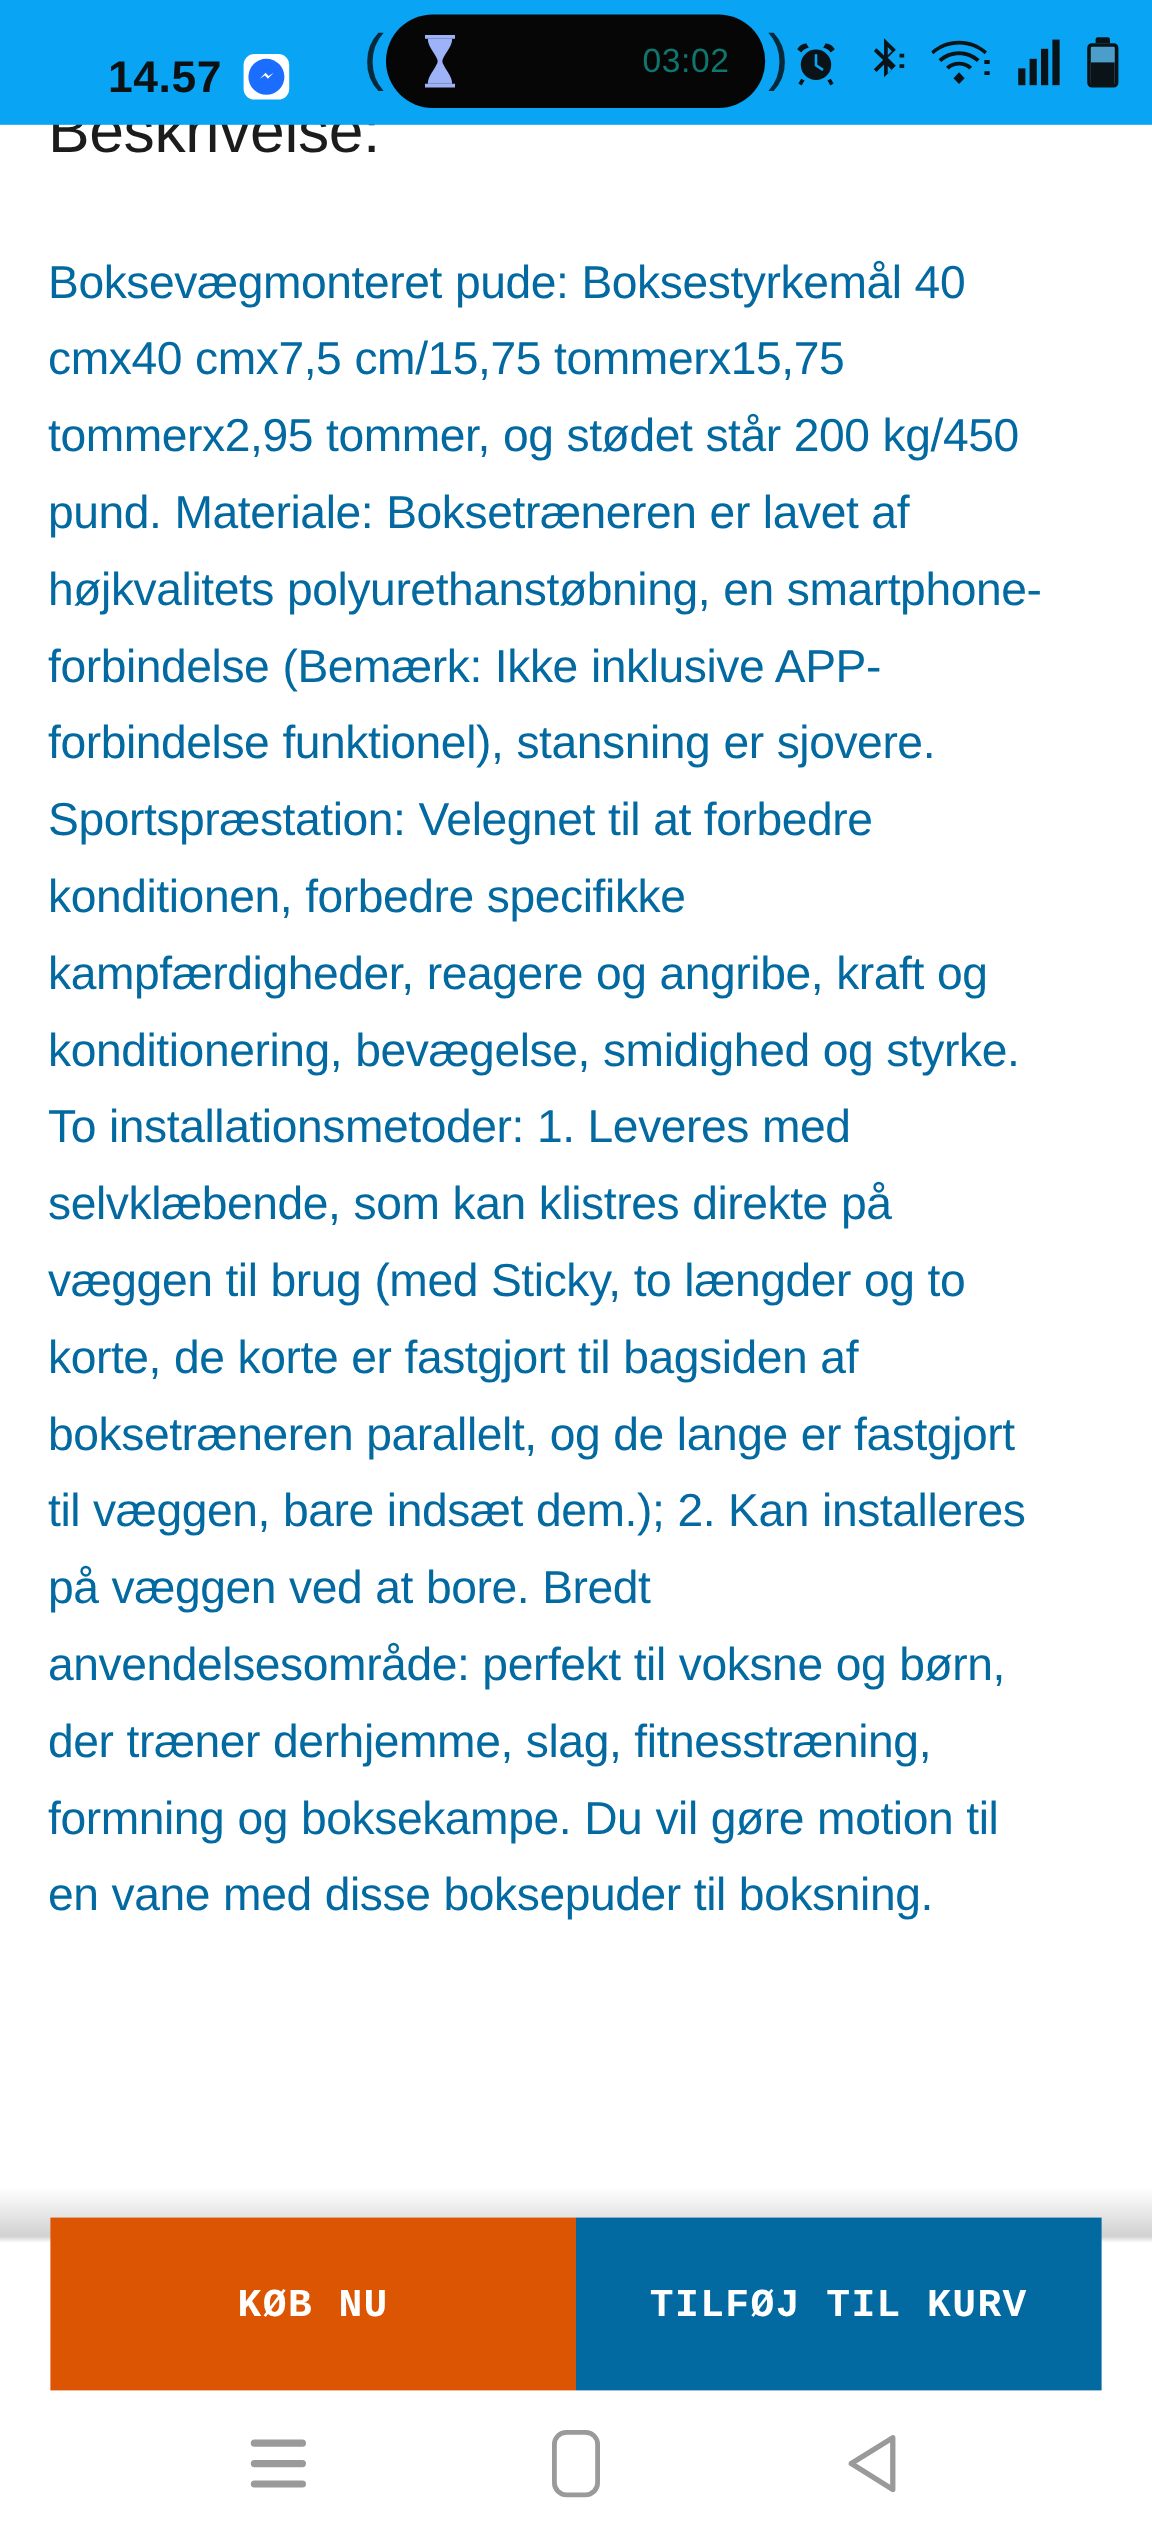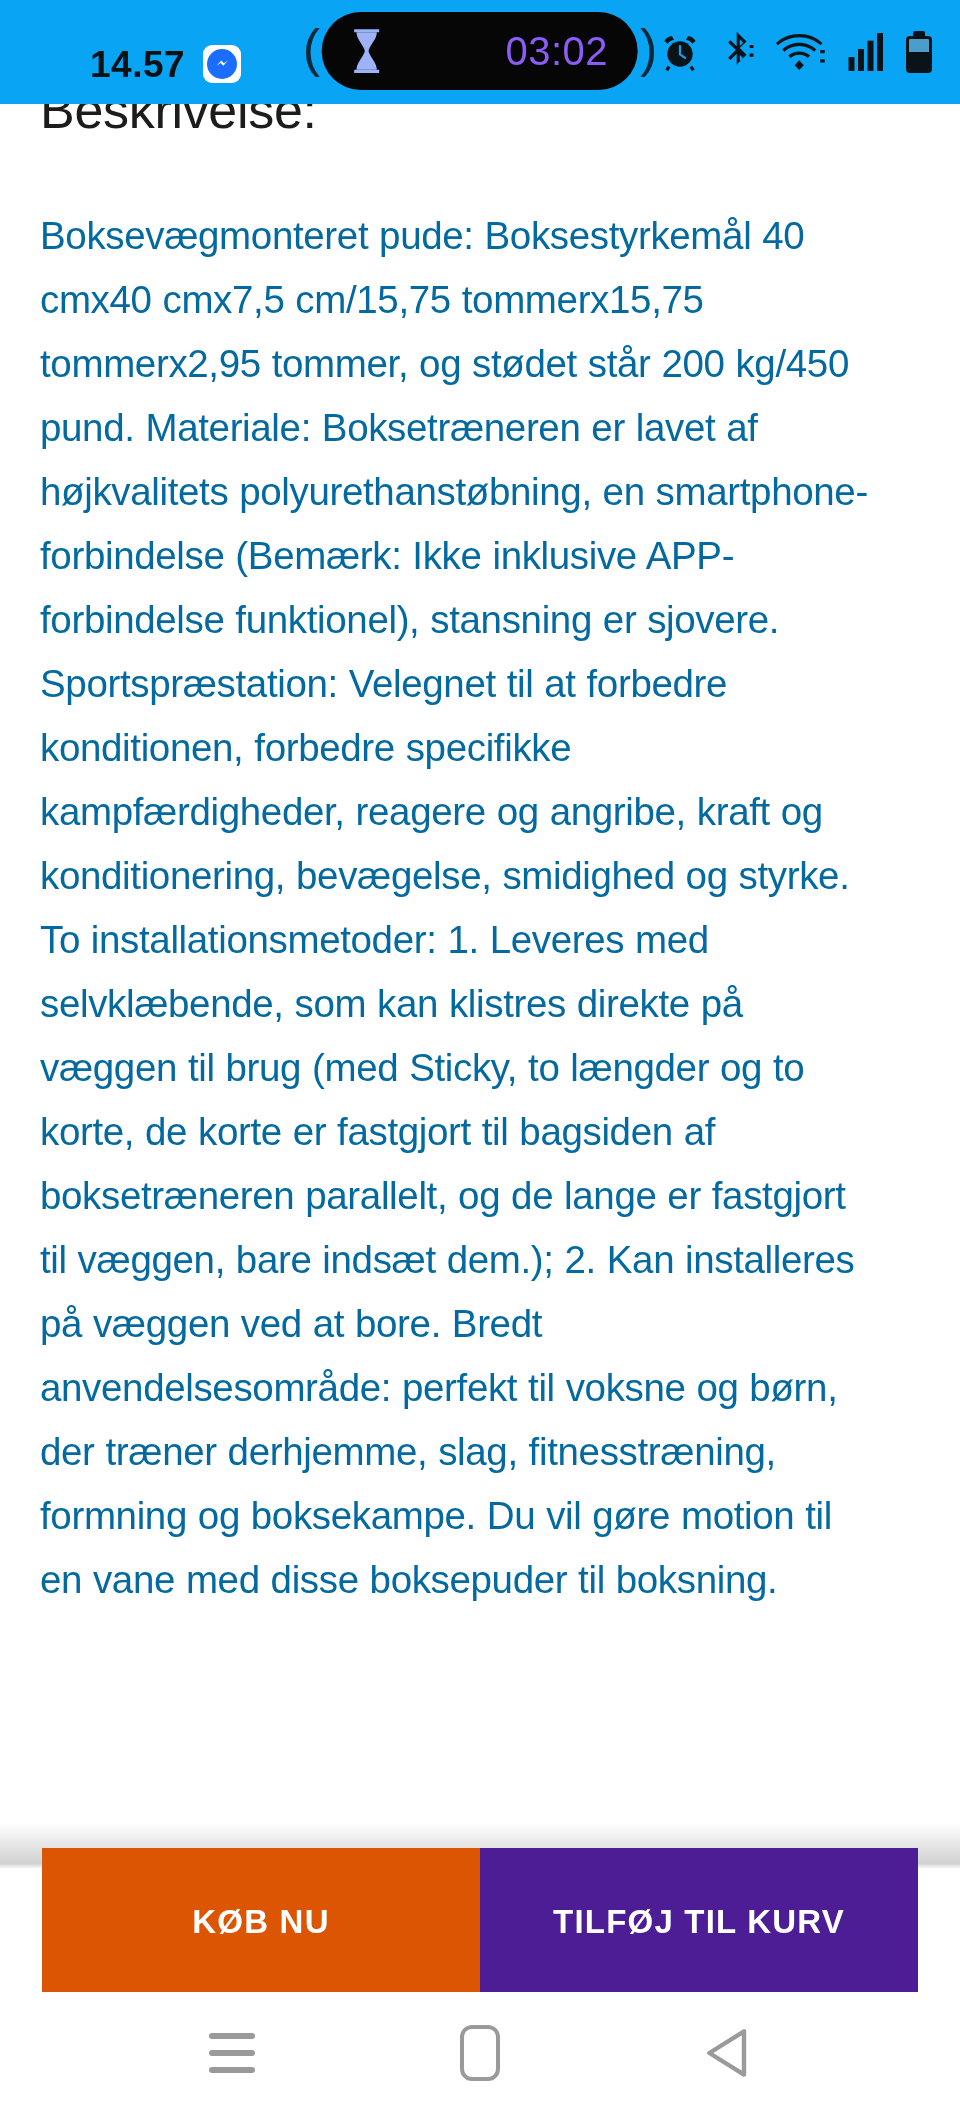--- a/index.html
+++ b/index.html
@@ -83,22 +83,22 @@
     height: 78px;
     border-radius: 40px;
     background: #060607;
     display: flex;
     align-items: center;
     justify-content: space-between;
     padding: 0 30px 0 26px;
     box-sizing: border-box;
   }
   .island-timer-text {
-    font-size: 40px;
-    color: #8b5cf6;
+    font-size: 28px;
+    color: #0f766e;
     font-weight: 400;
     letter-spacing: 0.5px;
   }
 
   .status-right {
     position: absolute;
     right: 28px;
     top: 0;
     height: 104px;
     display: flex;
@@ -199,25 +199,25 @@
     width: 485px;
     border: none;
     display: flex;
     align-items: center;
     justify-content: center;
     color: #ffffff;
     font-size: 33px;
     font-weight: 700;
     letter-spacing: 1.2px;
     cursor: pointer;
-    font-family: Liberation Sans, sans-serif;
+    font-family: Liberation Mono, monospace;
     margin-top: -18px;
   }
   .btn-buy { background: #DB5503; }
-  .btn-cart { background: #4c1d95; }
+  .btn-cart { background: #0369a1; }
 
   
   .nav-bar {
     position: absolute;
     left: 0;
     bottom: 0;
     width: 960px;
     height: 122px;
     background: #ffffff;
     display: flex;

